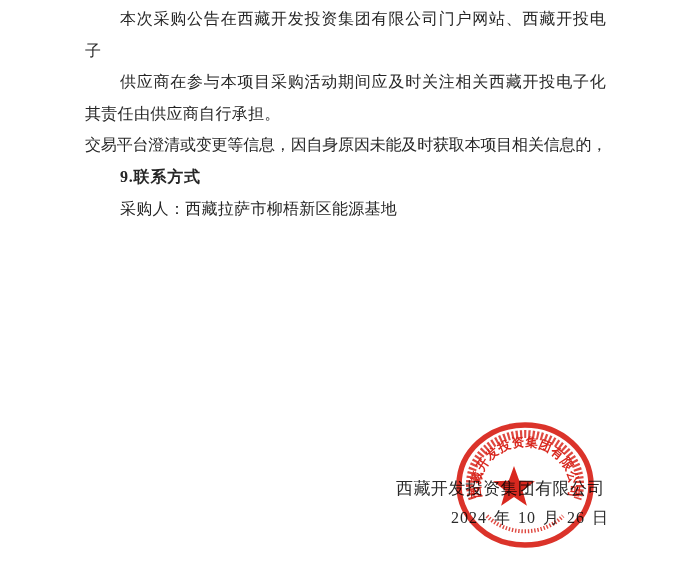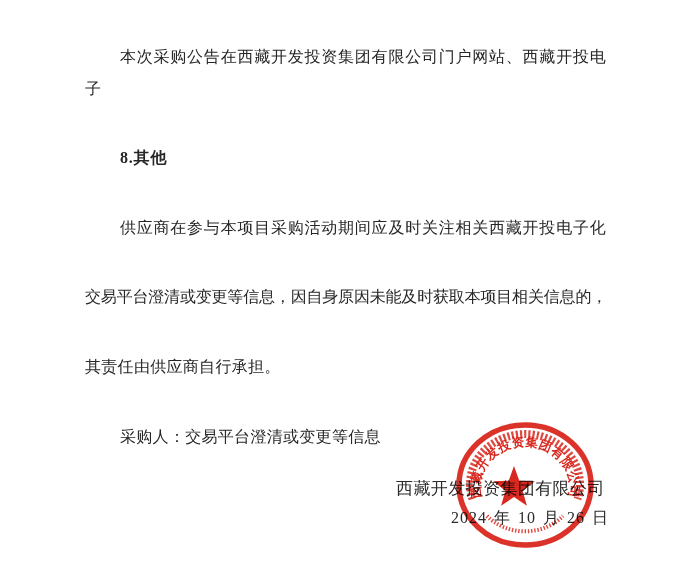--- a/index.html
+++ b/index.html
@@ -14,21 +14,21 @@
   }
   .doc {
     position: absolute;
     left: 85px;
     top: 3px;
     width: 521px;
     font-size: 16px;
     line-height: 31.6px;
     letter-spacing: 0.3px;
   }
-  .ln { white-space: nowrap; margin-top: 38px; }
+  .ln { white-space: nowrap; }
   .fill {
     white-space: normal;
     text-align: justify;
     text-align-last: justify;
   }
   .ind  { text-indent: 35px; }
   .ind2 { padding-left: 35px; }
   .bold { font-weight: bold; letter-spacing: 0.8px; }
   .tight { letter-spacing: -1.2px; }
   .signature {
@@ -64,25 +64,25 @@
     font-weight: bold;
   }
 </style>
 </head>
 <body>
 
 <div class="page">
 
   <div class="doc">
     <div class="ln fill ind">本次采购公告在西藏开发投资集团有限公司门户网站、西藏开投电子</div>
-    <div class="ln bold ind2">8.其他</div>
     <div class="ln fill ind">供应商在参与本项目采购活动期间应及时关注相关西藏开投电子化</div>
+    <div class="ln">其责任由供应商自行承担。</div>
     <div class="ln fill tight">交易平台澄清或变更等信息，因自身原因未能及时获取本项目相关信息的，</div>
-    <div class="ln">其责任由供应商自行承担。</div>
-    <div class="ln ind2">采购人：交易平台澄清或变更等信息</div>
+    <div class="ln bold ind2">9.联系方式</div>
+    <div class="ln ind2">采购人：西藏拉萨市柳梧新区能源基地</div>
   </div>
 
   <div class="signature">西藏开发投资集团有限公司</div>
   <div class="sign-date">2024 年 10 月 26 日</div>
 
   <svg class="seal" viewBox="-75 -70 150 140" xmlns="http://www.w3.org/2000/svg">
 
     <ellipse cx="0" cy="0" rx="66" ry="60" fill="none" stroke-width="5.5" stroke-opacity="0.95" stroke="#d9281f"></ellipse>
 
     <path id="tibArc" d="M -52.5 14 A 55 50 0 1 1 52.5 14" fill="none" stroke-width="8" stroke-opacity="0.85" stroke-dasharray="2.2 2" stroke="#d9281f"></path>

